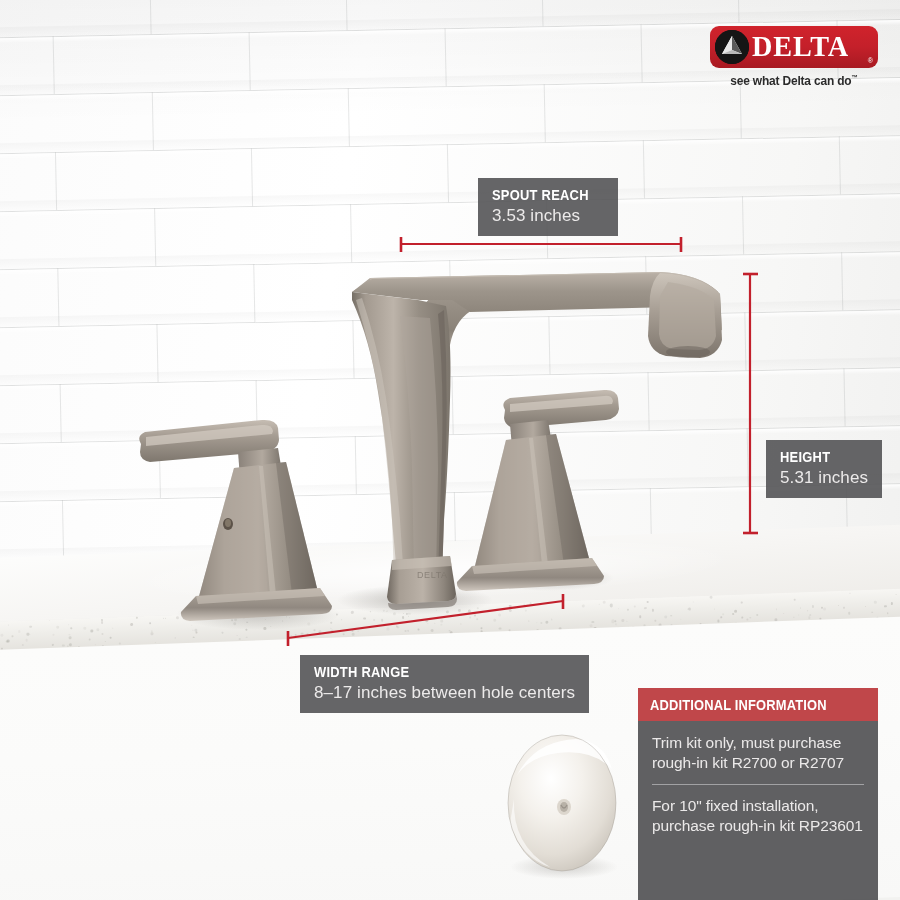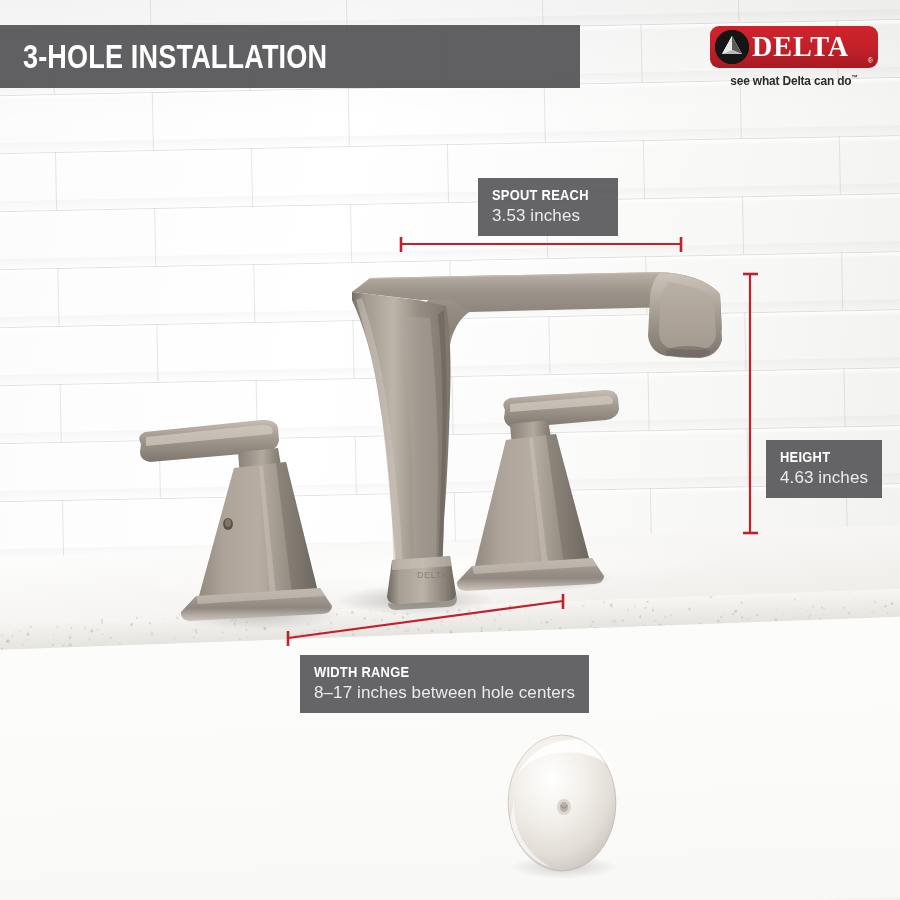--- a/index.html
+++ b/index.html
@@ -635,23 +635,20 @@
       <line x1="743" y1="533" x2="758" y2="533" stroke="#c2202c" stroke-width="2.6"></line>
     </g>
 
     <g>
       <line x1="288" y1="638" x2="563" y2="601" stroke="#c2202c" stroke-width="2.2"></line>
       <line x1="288" y1="631" x2="288" y2="646" stroke="#c2202c" stroke-width="2.6"></line>
       <line x1="563" y1="594" x2="563" y2="609" stroke="#c2202c" stroke-width="2.6"></line>
     </g>
   </svg>
 
-  <div class="title-banner">
-    <span>3-HOLE INSTALLATION</span>
-  </div>
 
   <div class="logo-wrap">
     <div class="logo-pill">
       <div class="logo-mark">
         <svg viewBox="0 0 34 34" width="34" height="34">
           <circle cx="17" cy="17" r="17" fill="#151515"></circle>
           <path d="M17 6 L27 24 L7 24 Z" fill="#ffffff"></path>
           <path d="M17 6 L27 24 L17 20 Z" fill="#5a5a5a"></path>
           <path d="M17 6 L17 20 L7 24 Z" fill="#e8e8e8"></path>
           <path d="M17 20 L27 24 L7 24 Z" fill="#b9b9b9"></path>
@@ -665,22 +662,32 @@
     </div>
   </div>
 
   <div class="label-box" id="lbl-spout">
     <div class="lab-title">SPOUT REACH</div>
     <div class="lab-value">3.53 inches</div>
   </div>
 
   <div class="label-box" id="lbl-height">
     <div class="lab-title">HEIGHT</div>
-    <div class="lab-value">4.63 inches</div>
+    <div class="lab-value">5.31 inches</div>
   </div>
 
   <div class="label-box" id="lbl-width">
     <div class="lab-title">WIDTH RANGE</div>
     <div class="lab-value">8–17 inches between hole centers</div>
   </div>
 
+  <div class="info-panel">
+    <div class="info-head">
+      <span>ADDITIONAL INFORMATION</span>
+    </div>
+    <div class="info-body">
+      <p>Trim kit only, must purchase rough-in kit R2700 or R2707</p>
+      <div class="info-rule"></div>
+      <p>For 10" fixed installation, purchase rough-in kit RP23601</p>
+    </div>
+  </div>
 
 </div>
 
 </body></html>

